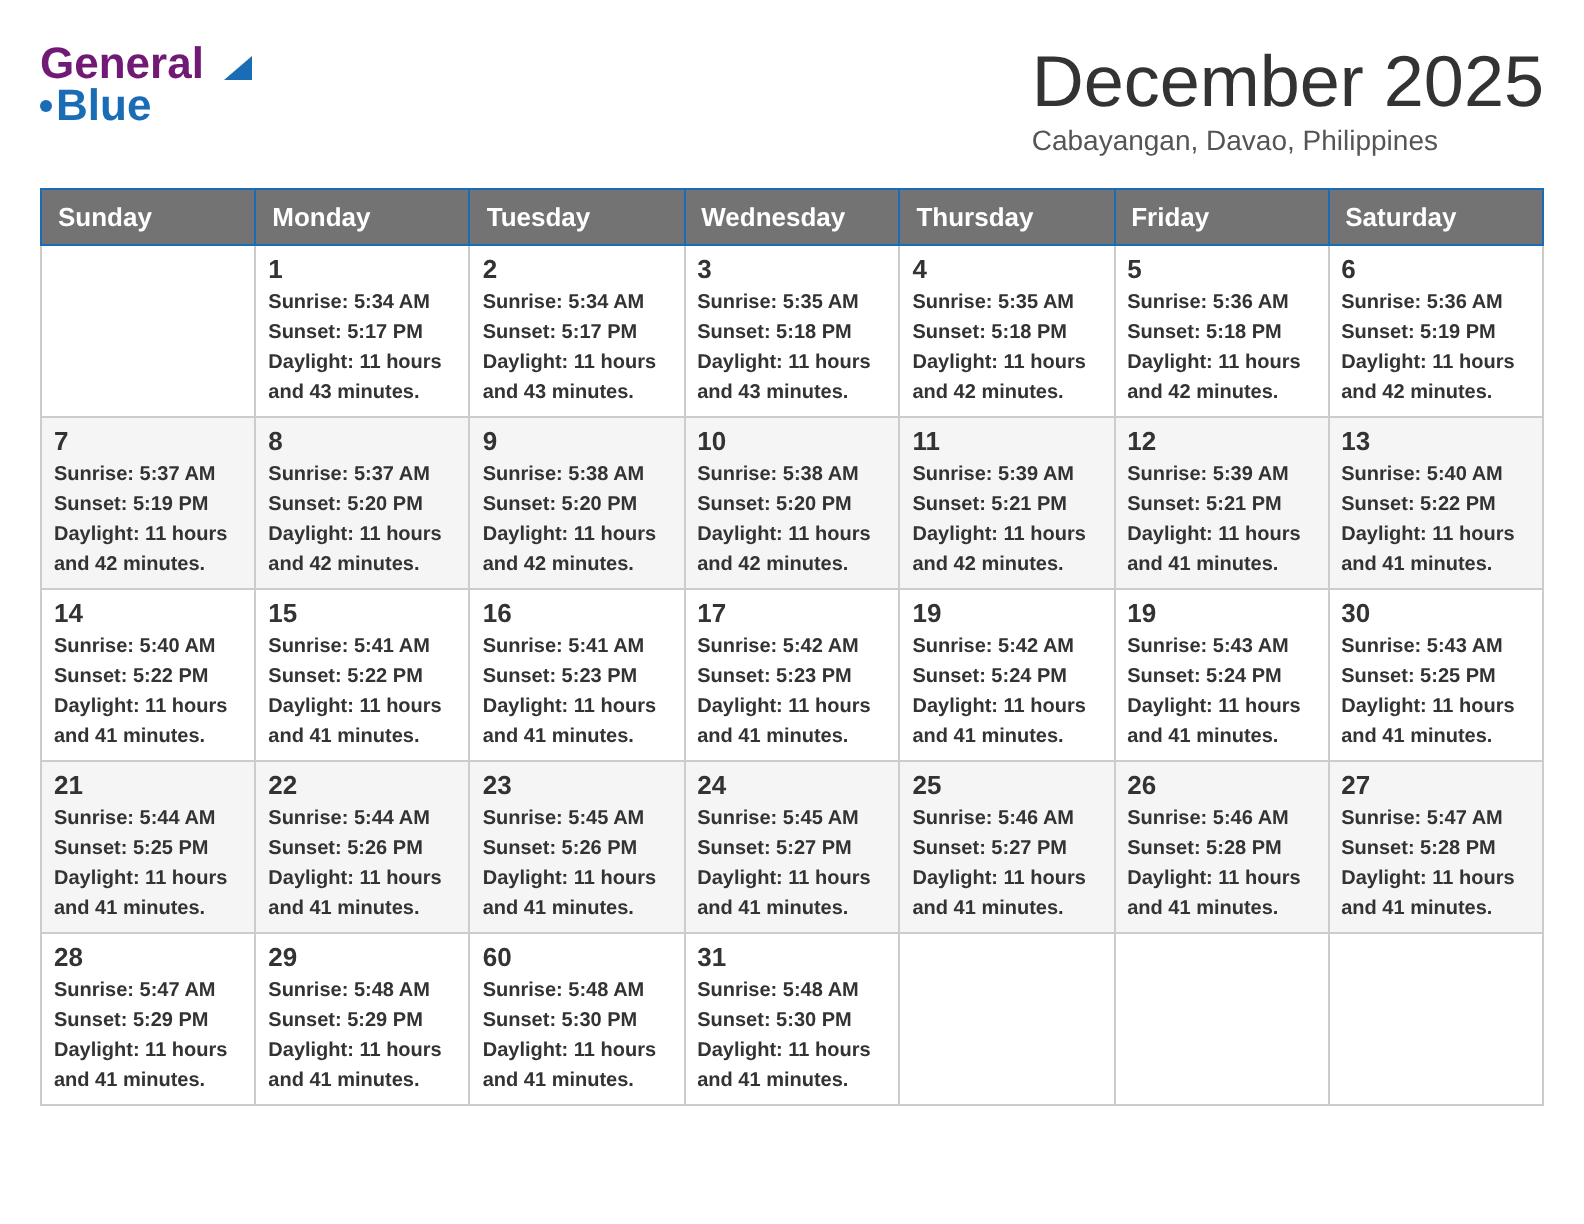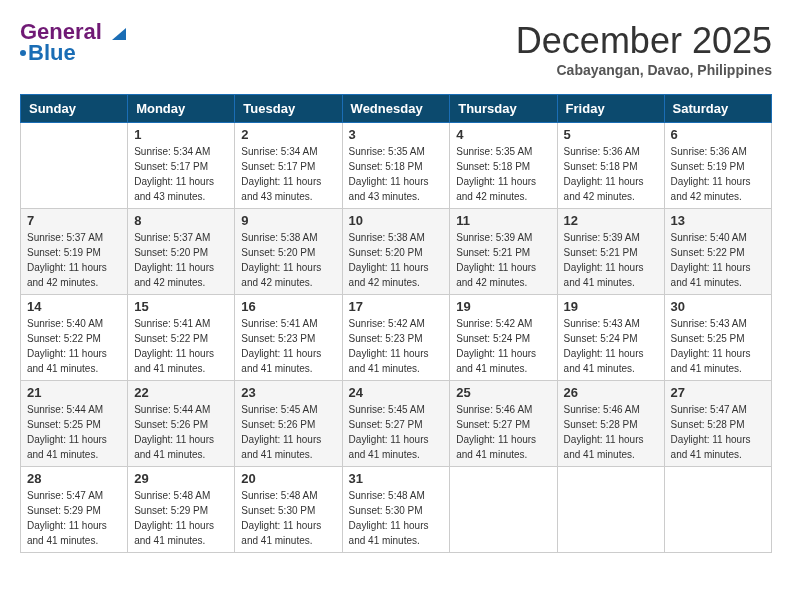--- a/index.html
+++ b/index.html
@@ -28,39 +28,37 @@
     .logo-wrapper {
       display: flex;
       flex-direction: column;
       align-items: flex-start;
     }
     .logo-row {
       display: flex;
       align-items: center;
     }
     .title-section {
-      text-align: right;
     }
     .month-title {
       font-size: 36px;
       font-weight: normal;
       color: #333;
     }
     .subtitle {
       font-size: 14px;
       color: #555;
-      font-weight: bold;
     }
     .calendar {
       width: 100%;
       border-collapse: collapse;
       border: 1px solid #ccc;
     }
     .calendar th {
-      background: #0c4a6e;
+      background: #737373;
       color: #fff;
       padding: 6px 8px;
       text-align: left;
       font-size: 13px;
       font-weight: bold;
       border: 1px solid #1a6db5;
     }
     .calendar td {
       width: 108px;
       min-height: 90px;
@@ -77,20 +75,21 @@
     .day-number {
       font-size: 13px;
       font-weight: bold;
       display: block;
       margin-bottom: 2px;
     }
     .day-info {
       font-size: 10px;
       line-height: 1.5;
       color: #333;
+      font-weight: bold;
     }
     .empty-cell {
       background: #f9f9f9;
     }
   </style>
 </head>
 <body>
 
 <div class="header">
   <div class="logo-wrapper">
@@ -304,21 +303,21 @@
           Sunrise: 5:47 AM<br>Sunset: 5:29 PM<br>Daylight: 11 hours and 41 minutes.
         </div>
         </td>
         <td>
           <span class="day-number">29</span>
         <div class="day-info">
           Sunrise: 5:48 AM<br>Sunset: 5:29 PM<br>Daylight: 11 hours and 41 minutes.
         </div>
         </td>
         <td>
-          <span class="day-number">20</span>
+          <span class="day-number">60</span>
         <div class="day-info">
           Sunrise: 5:48 AM<br>Sunset: 5:30 PM<br>Daylight: 11 hours and 41 minutes.
         </div>
         </td>
         <td>
           <span class="day-number">31</span>
         <div class="day-info">
           Sunrise: 5:48 AM<br>Sunset: 5:30 PM<br>Daylight: 11 hours and 41 minutes.
         </div>
         </td>

